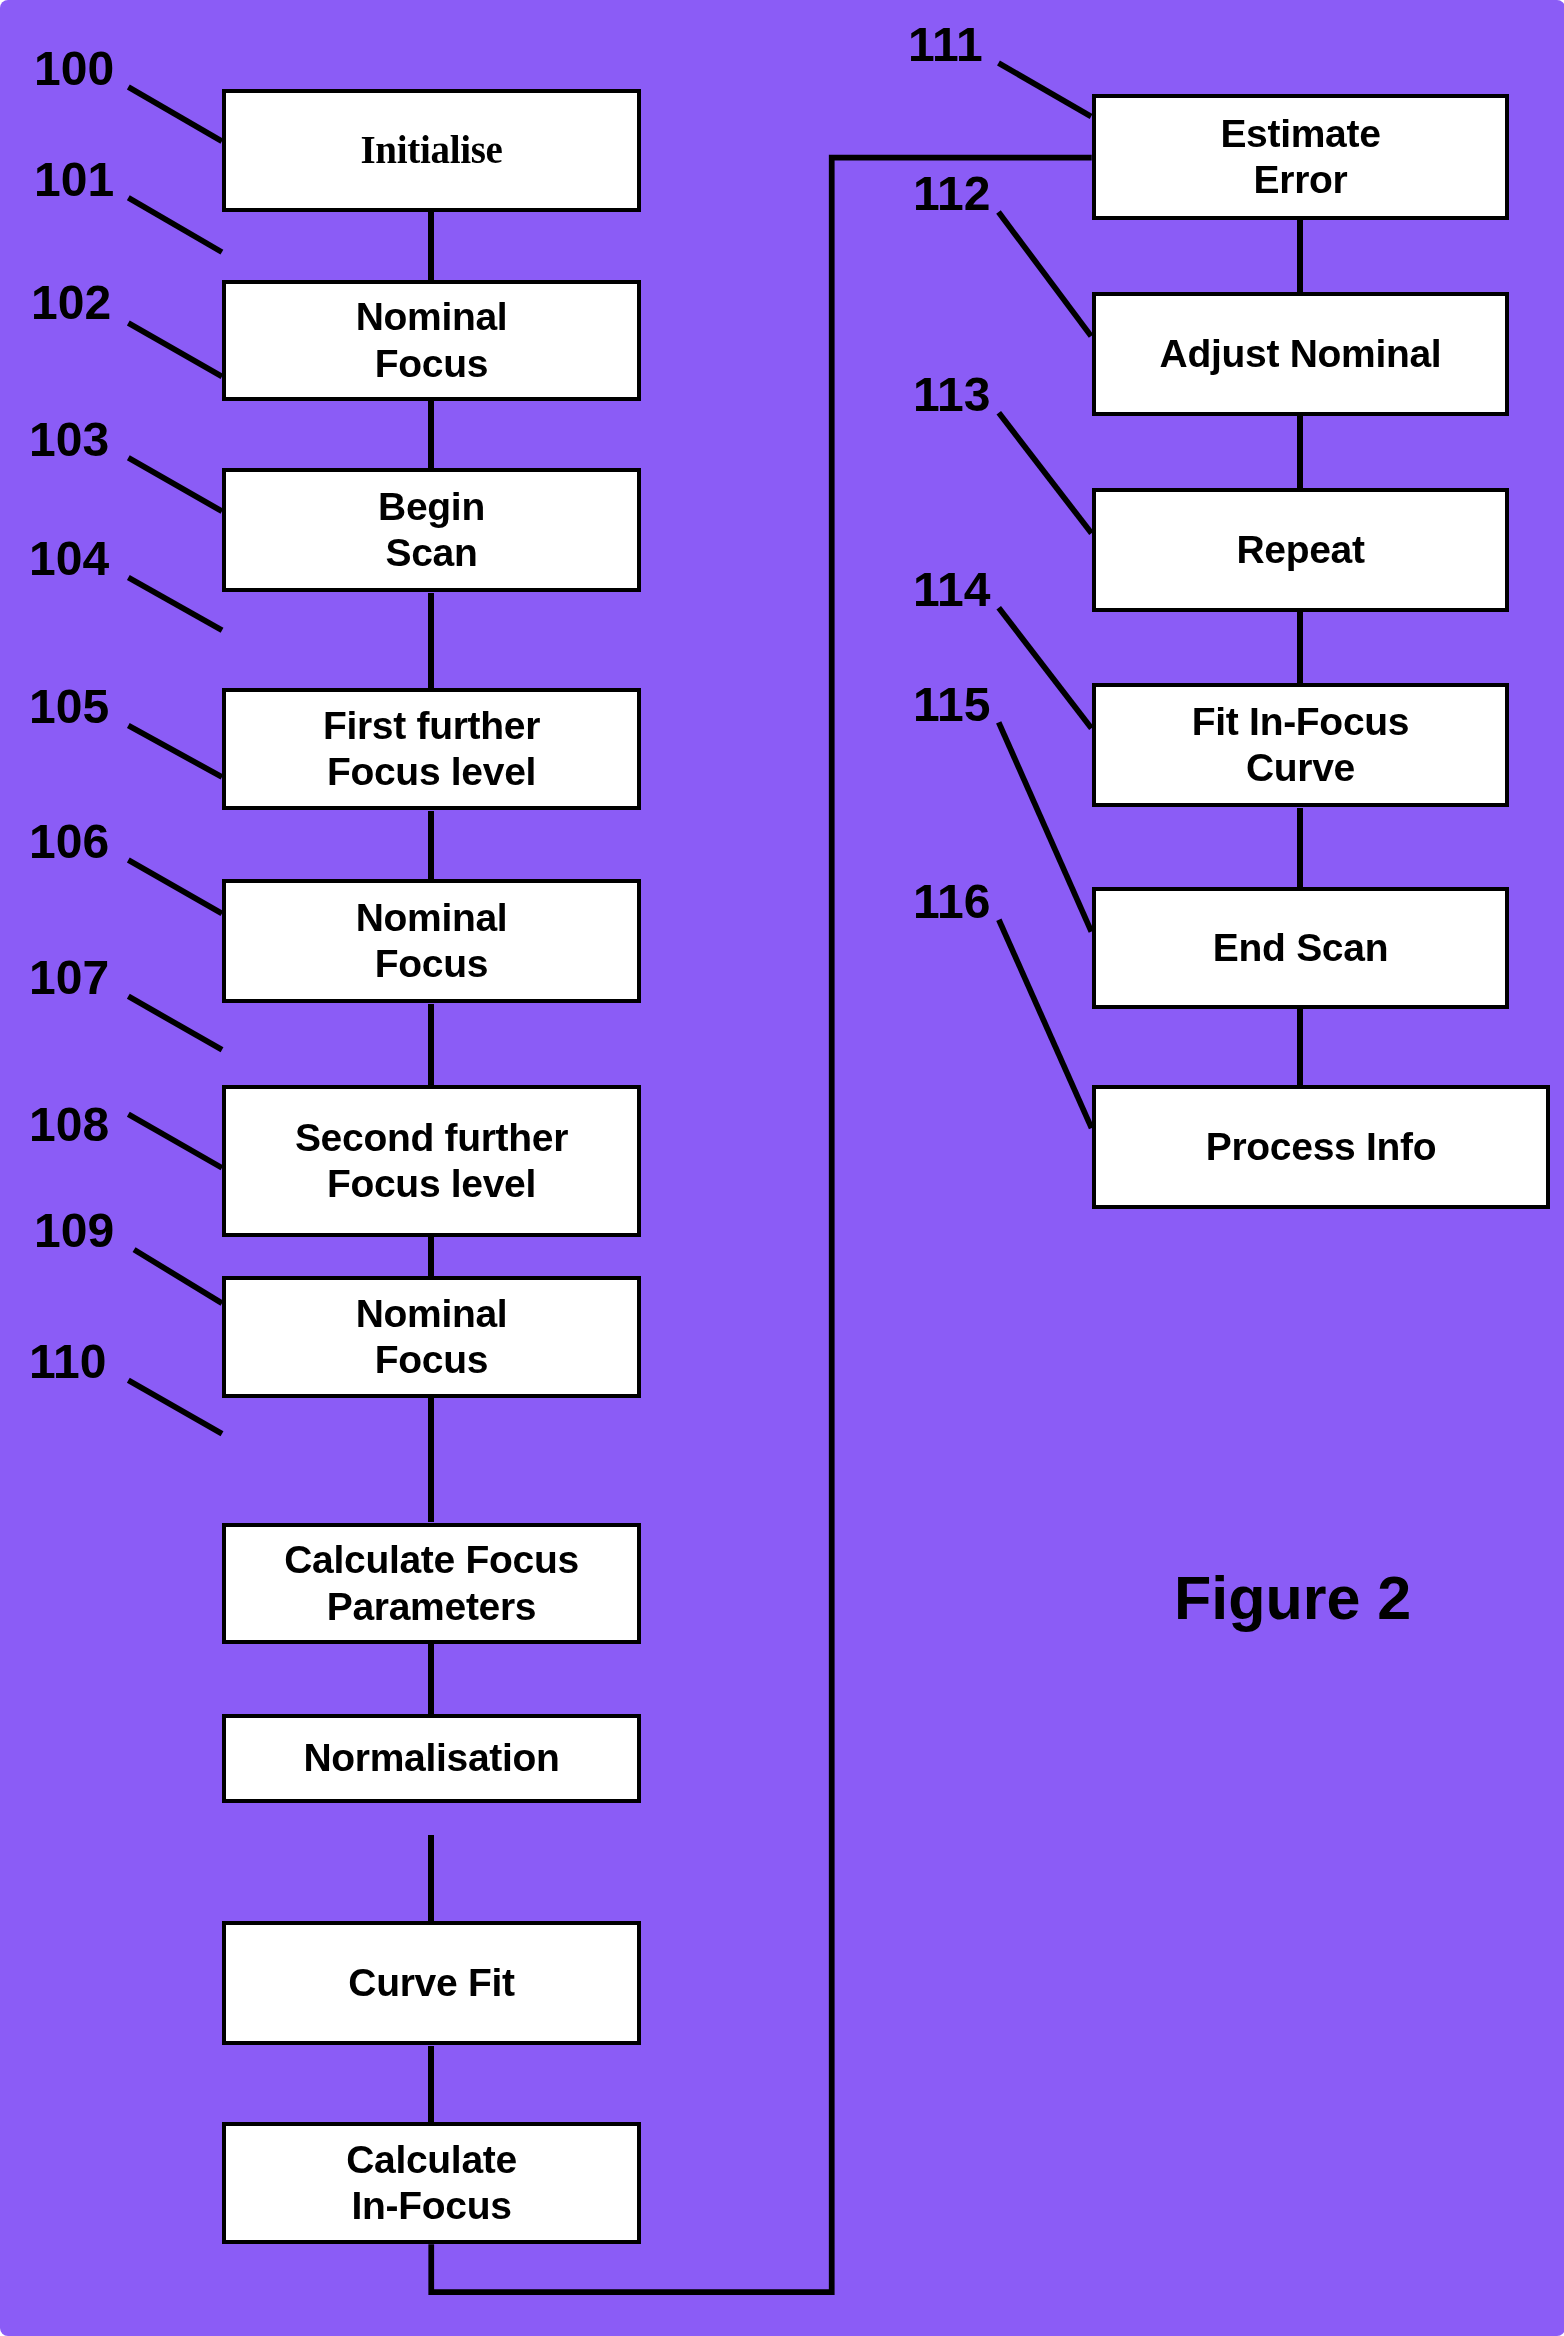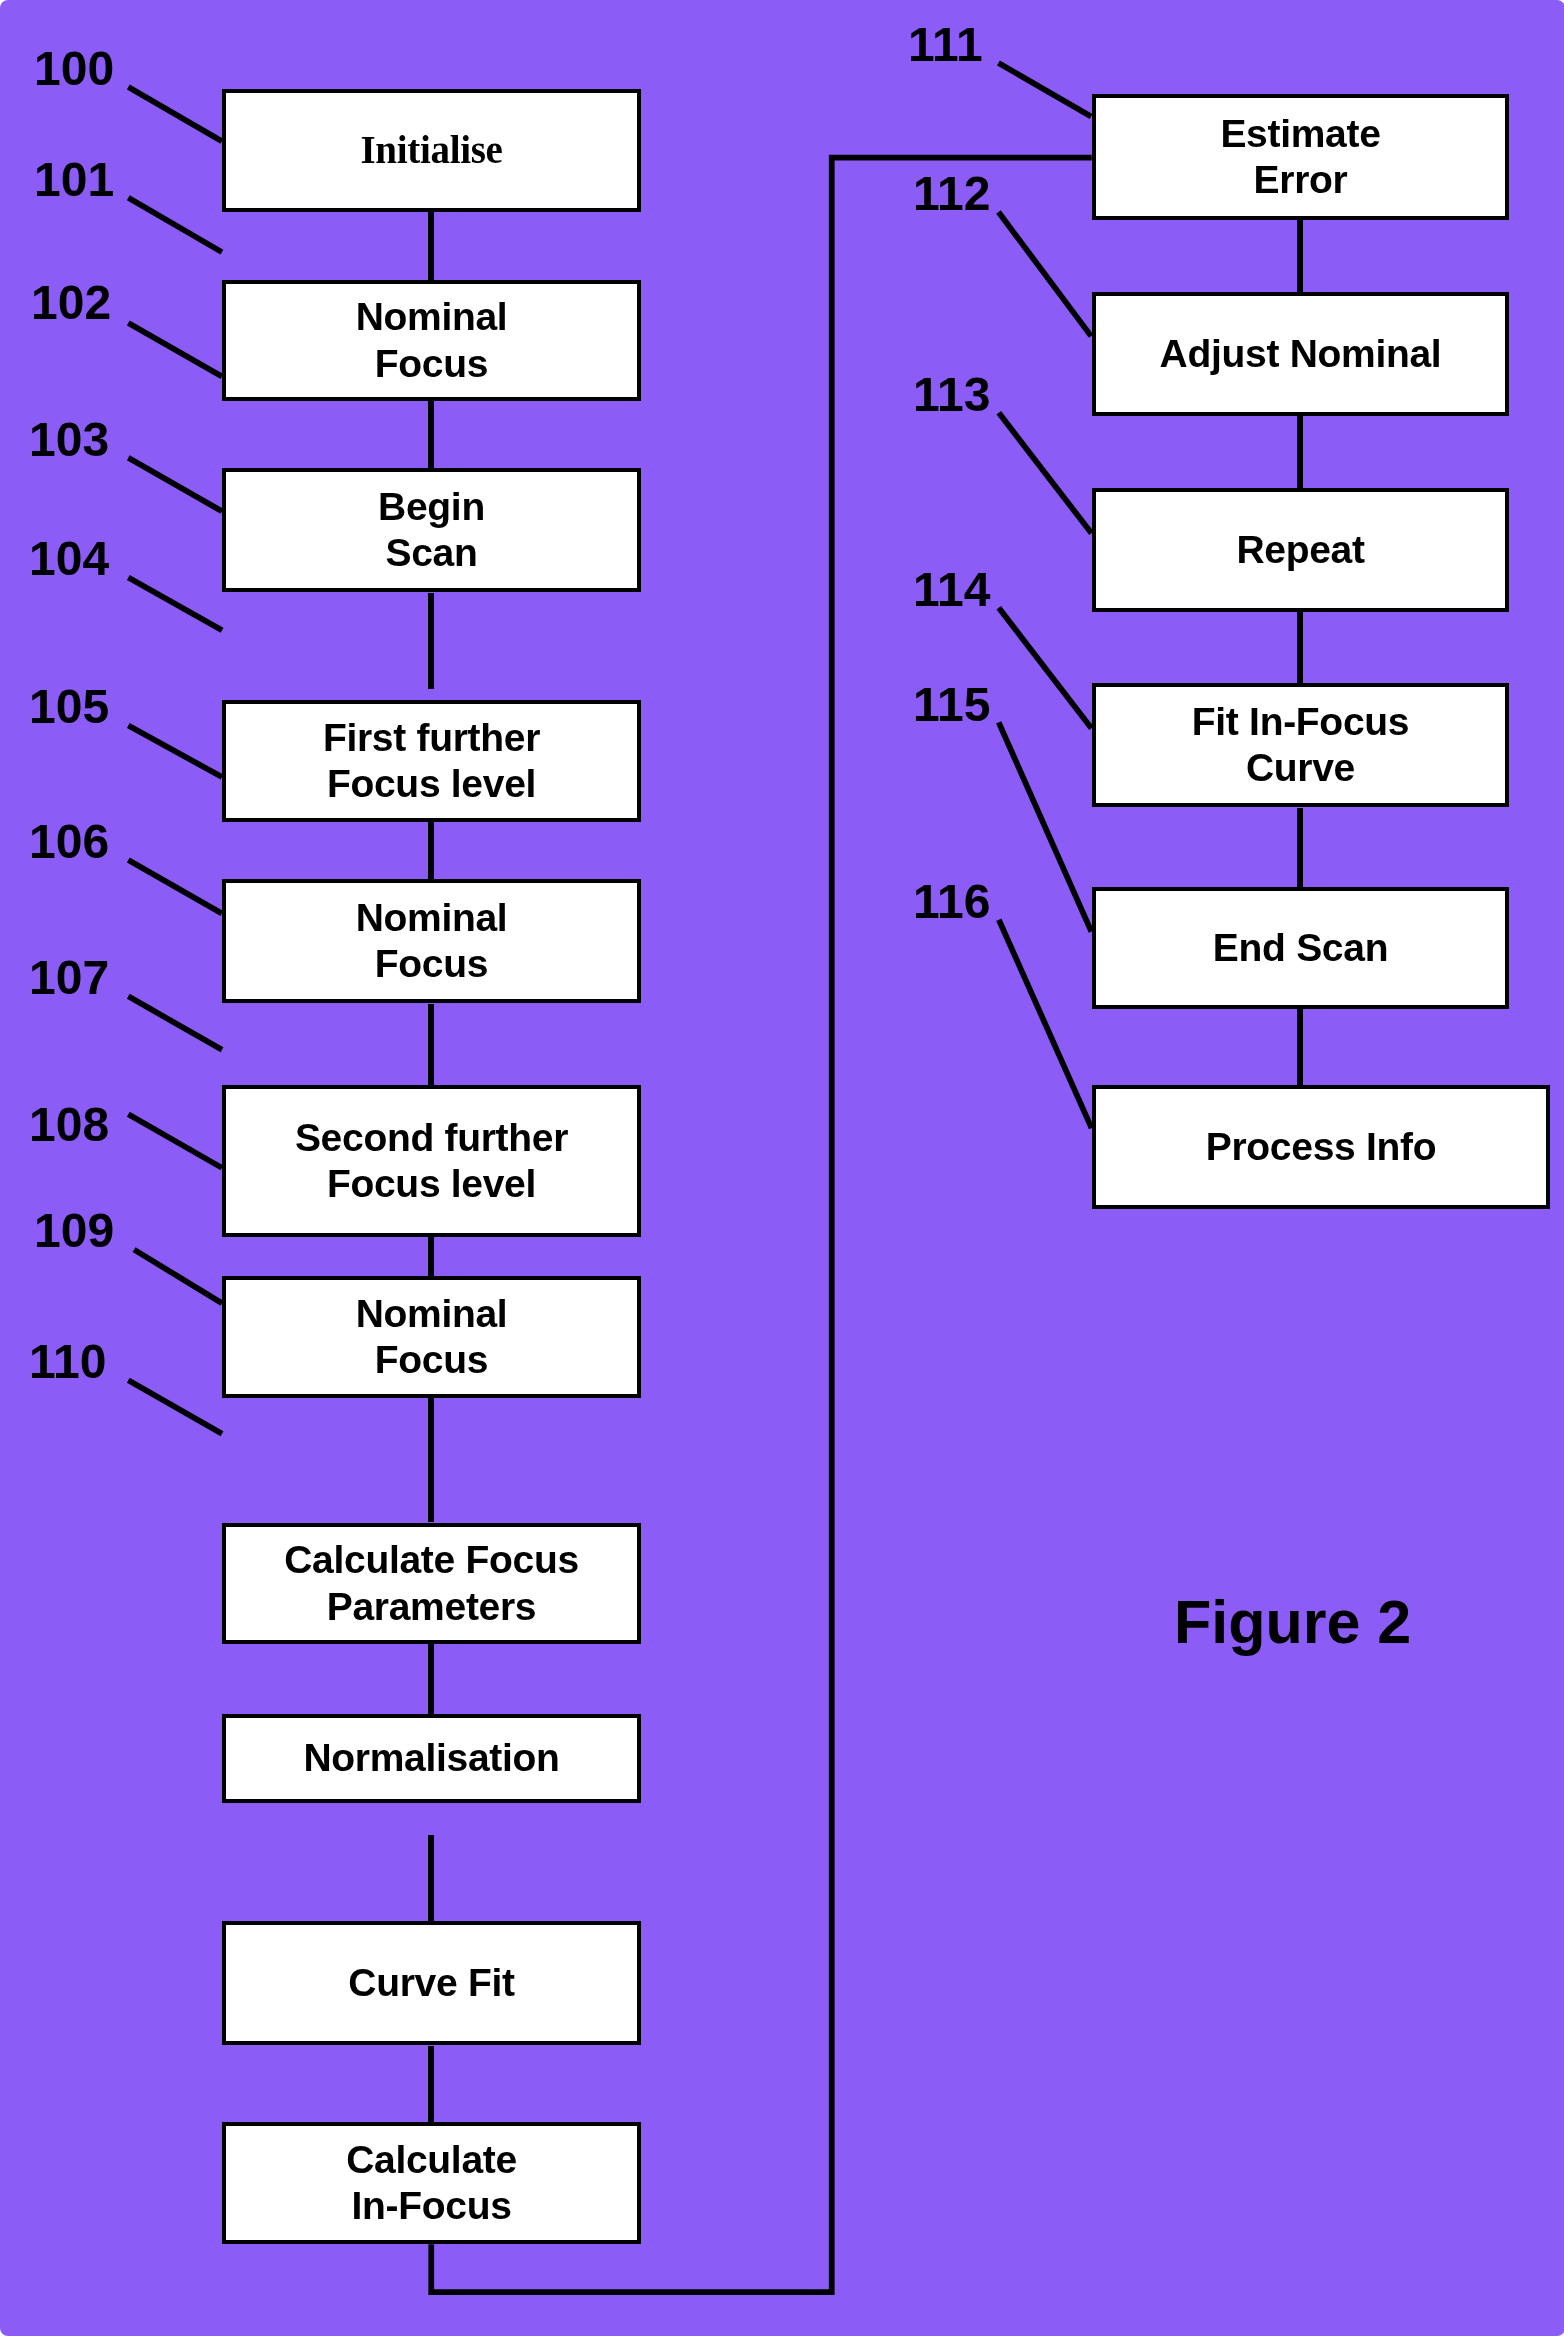--- a/index.html
+++ b/index.html
@@ -55,21 +55,20 @@
     z-index: 1;
   }
   .fig-caption {
     position: absolute;
     color: #000000;
     font-weight: bold;
     font-size: 61px;
     line-height: 1;
     white-space: nowrap;
     z-index: 4;
-    margin-top: 24px;
   }
   #feedback-path {
     position: absolute;
     left: 0; top: 0;
     width: 1565px;
     height: 2336px;
     z-index: 1;
     pointer-events: none;
   }
   #feedback-path path { fill: none; stroke: #000000; stroke-width: 6; }
@@ -198,21 +197,21 @@
     </div>
   </div>
 
   <div class="flow-box" style="left:222px; top:468px; width:419px; height:124px;">
     <div>
       <span class="bl">Begin</span>
       <span class="bl">Scan</span>
     </div>
   </div>
 
-  <div class="flow-box" style="left:222px; top:688px; width:419px; height:122px;margin-top:12px;">
+  <div class="flow-box" style="left:222px; top:688px; width:419px; height:122px;">
     <div>
       <span class="bl">First further</span>
       <span class="bl">Focus level</span>
     </div>
   </div>
 
   <div class="flow-box" style="left:222px; top:879px; width:419px; height:124px;">
     <div>
       <span class="bl">Nominal</span>
       <span class="bl">Focus</span>

